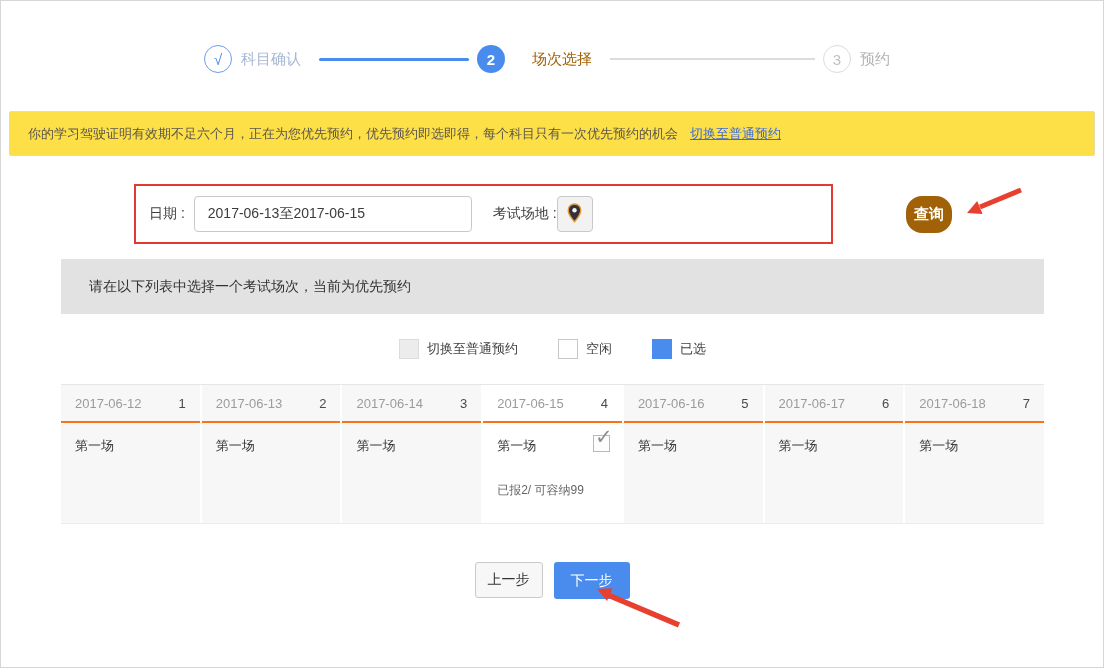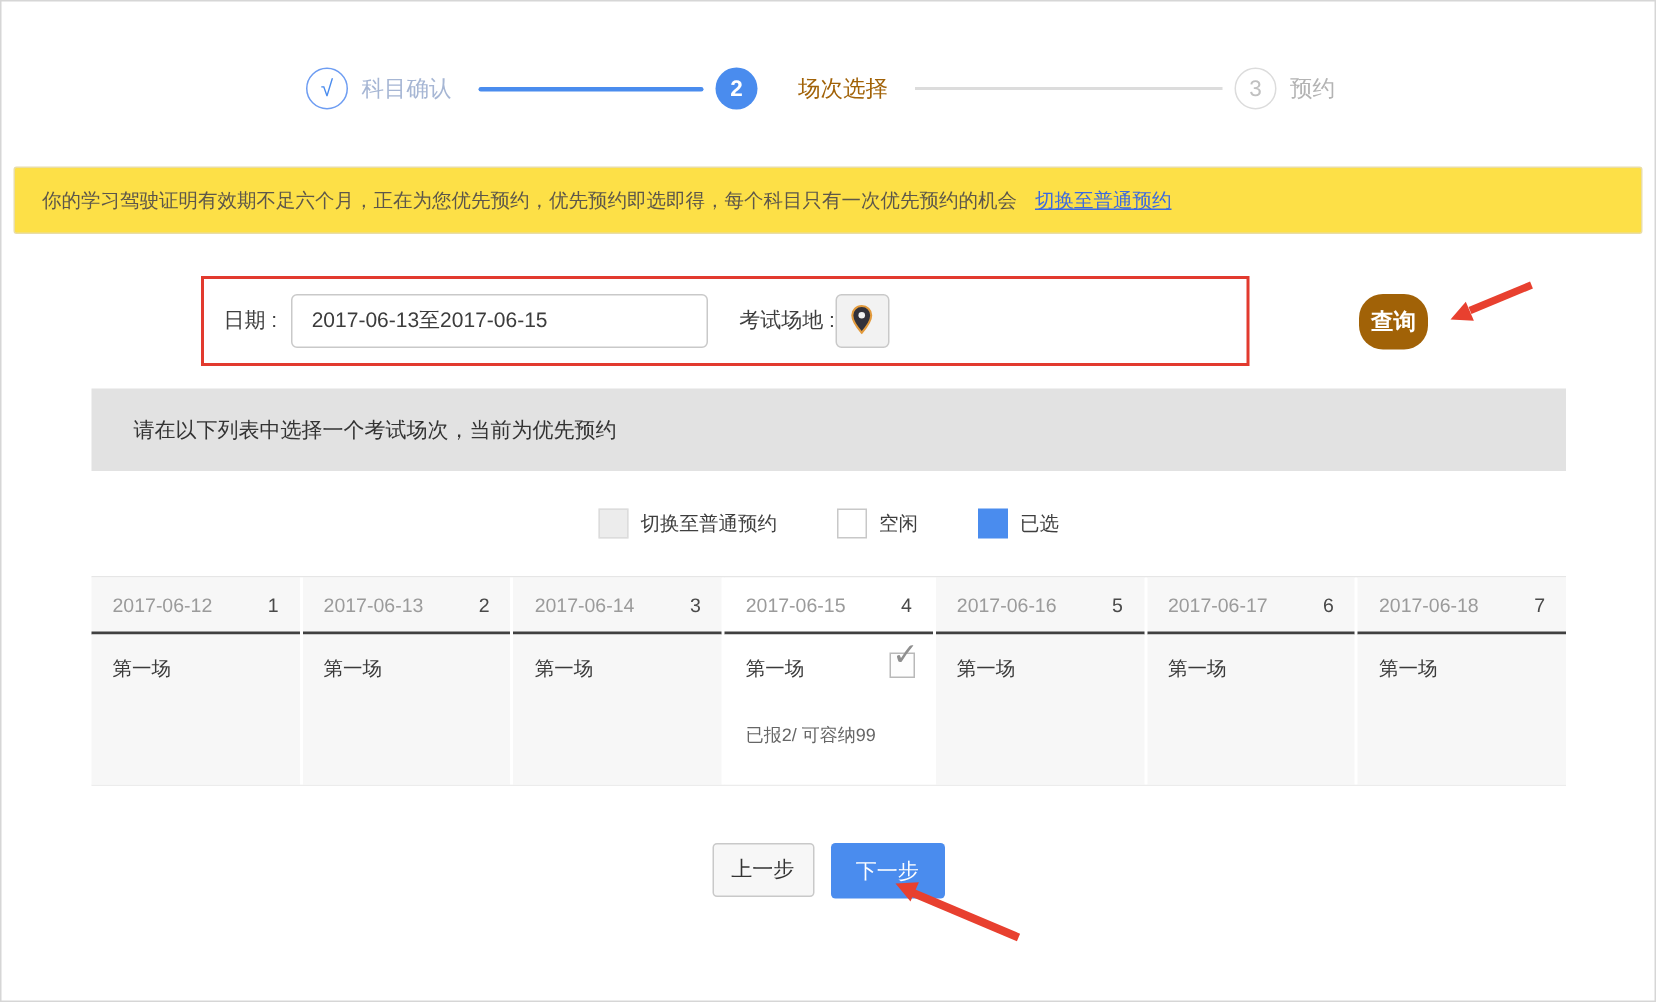--- a/index.html
+++ b/index.html
@@ -85,21 +85,21 @@
   .swatch-selected { background:#4a8cee; }
   .legend-label { font-size:13px; color:#3f3f3f; }
   
   .schedule-row {
     display:flex; border-top:1px solid #e6e6e6; border-bottom:1px solid #ececec;
   }
   .schedule-col { flex:1 1 0; min-width:0; }
   .schedule-col:not(:last-child) { border-right:2px solid #fff; }
   .col-header {
     height:38px; background:#f7f7f7; display:flex; align-items:center;
-    justify-content:space-between; padding:0 14px; border-bottom:2px solid #404040;
+    justify-content:space-between; padding:0 14px; border-bottom:2px solid #f97316;
   }
   .col-date { font-size:13px; color:#9b9b9b; }
   .col-weekday { font-size:13px; color:#4a4a4a; }
   .col-body {
     height:100px; background:#f7f7f7; padding:12px 12px 0 14px;
     cursor:pointer; position:relative;
   }
   .schedule-col.selected .col-header,
   .schedule-col.selected .col-body { background:#fff; }
   .session-row { display:flex; align-items:flex-start; justify-content:space-between; }

